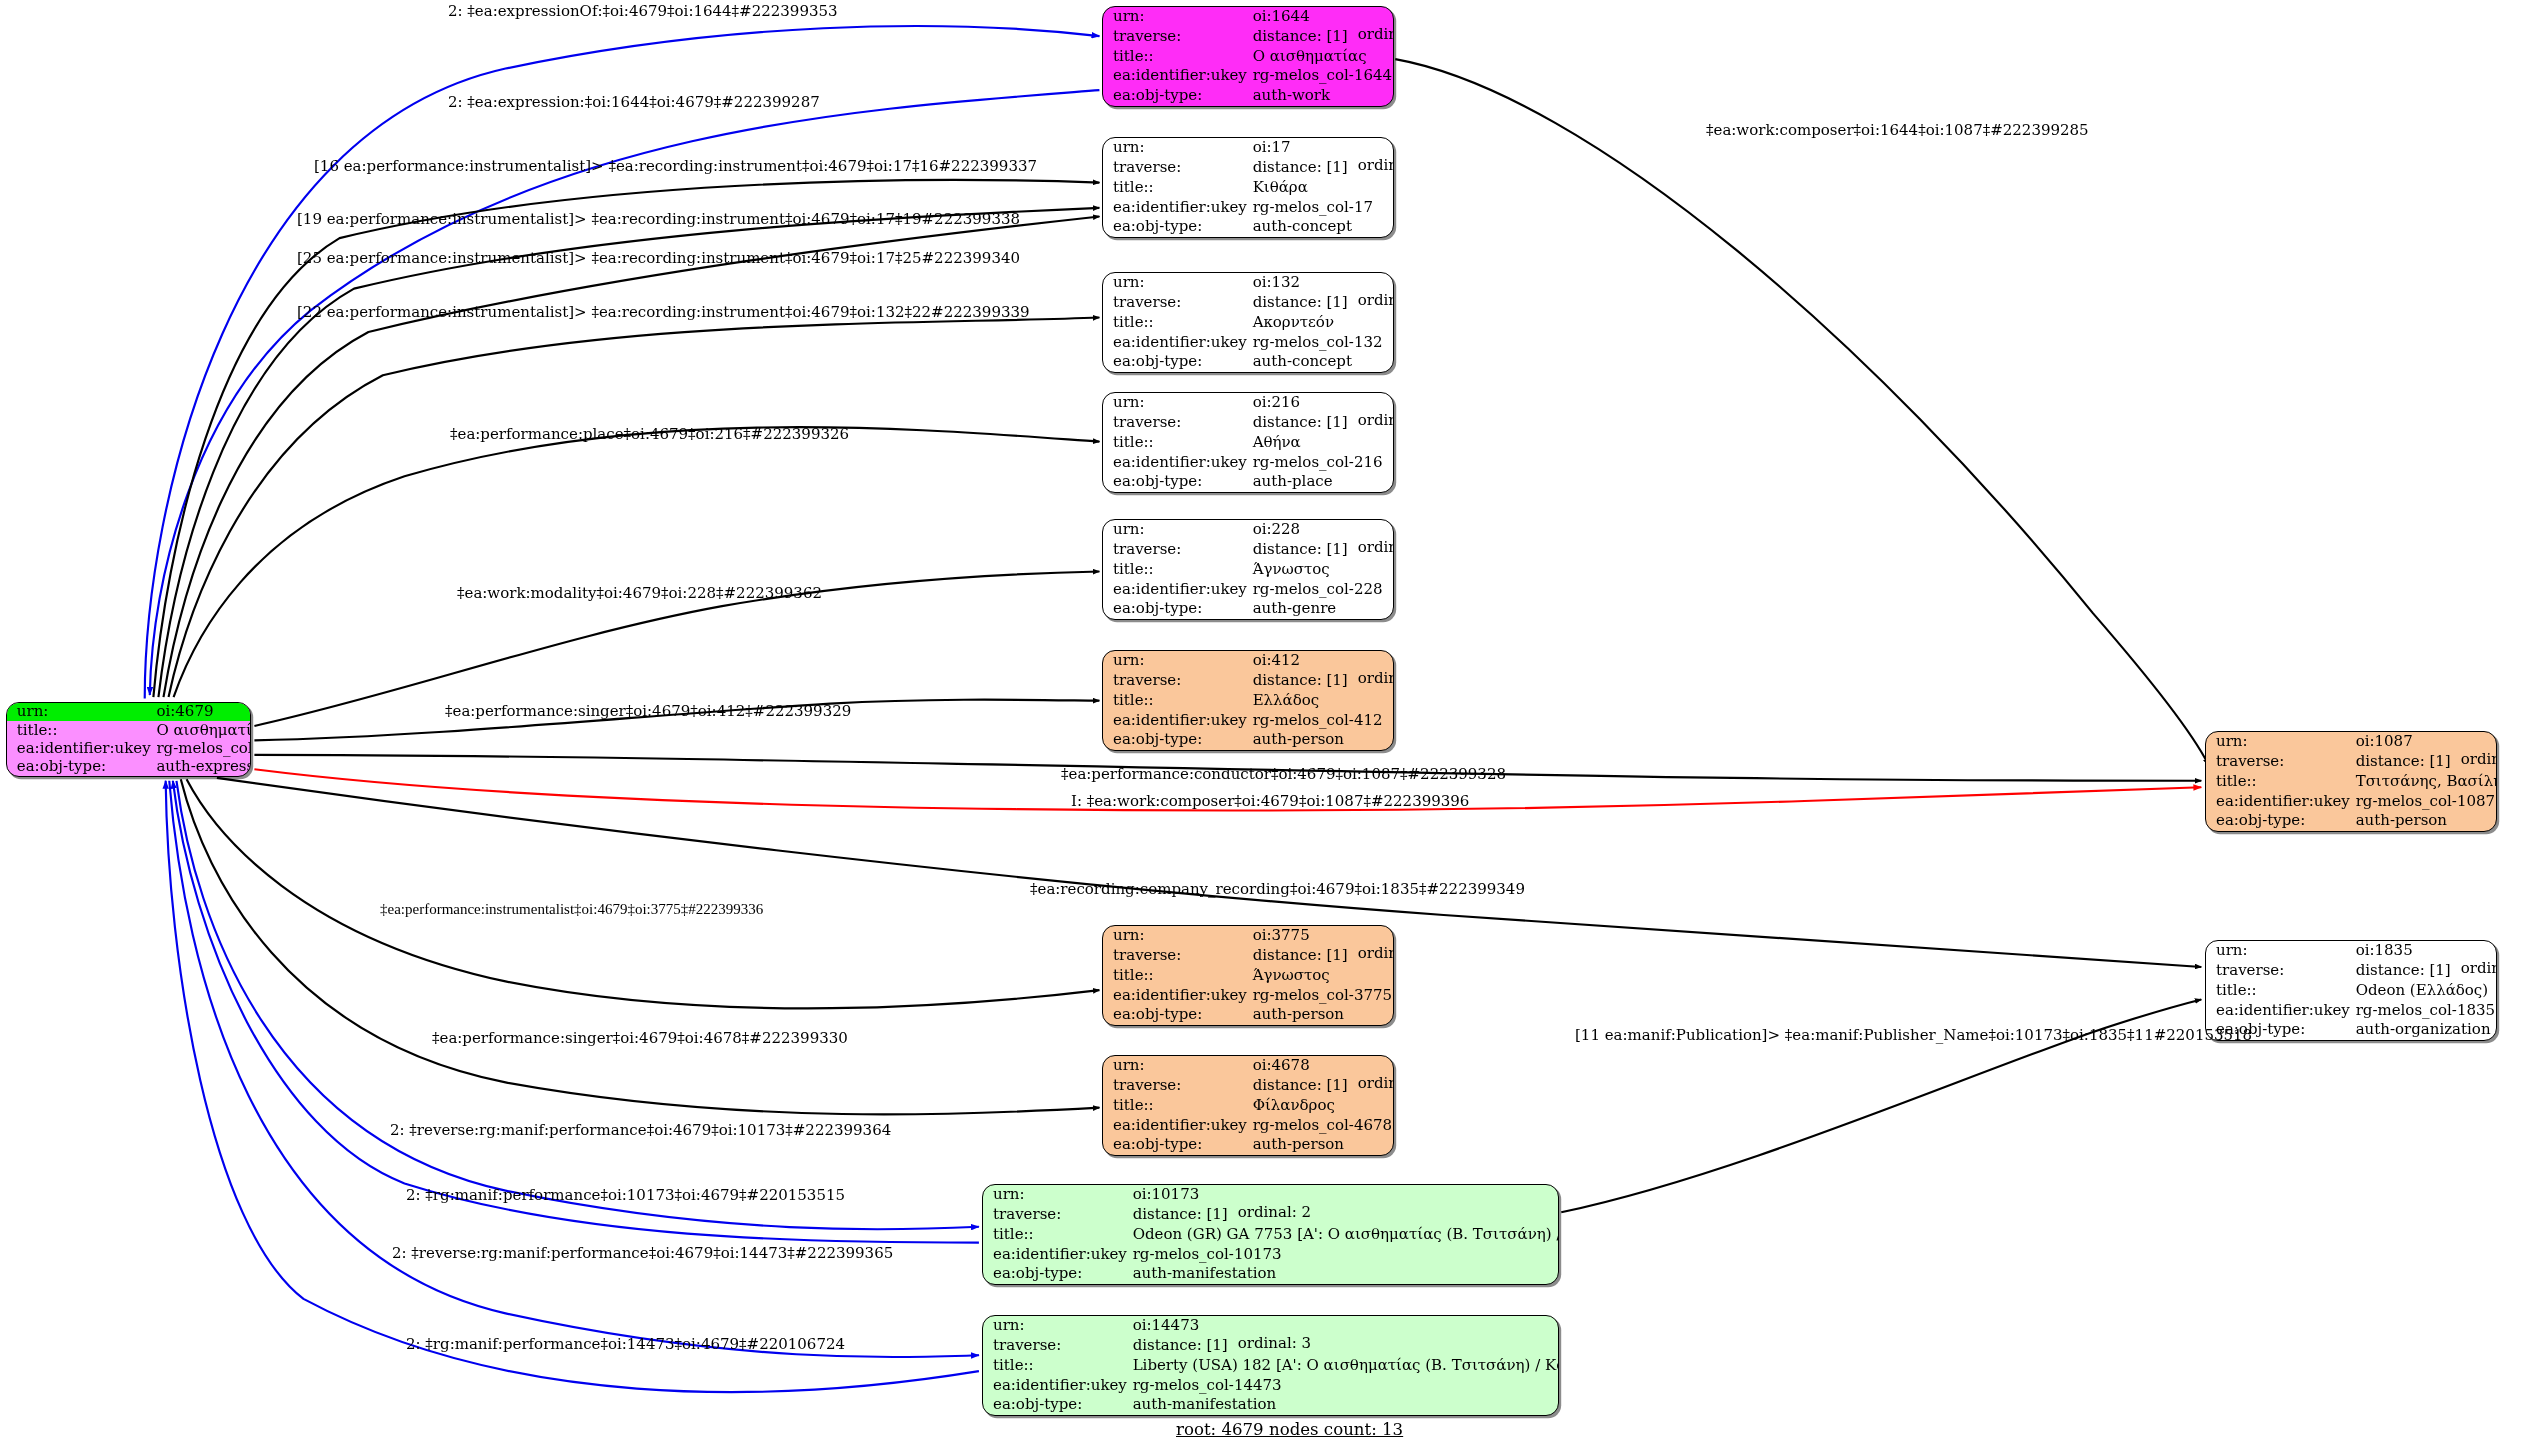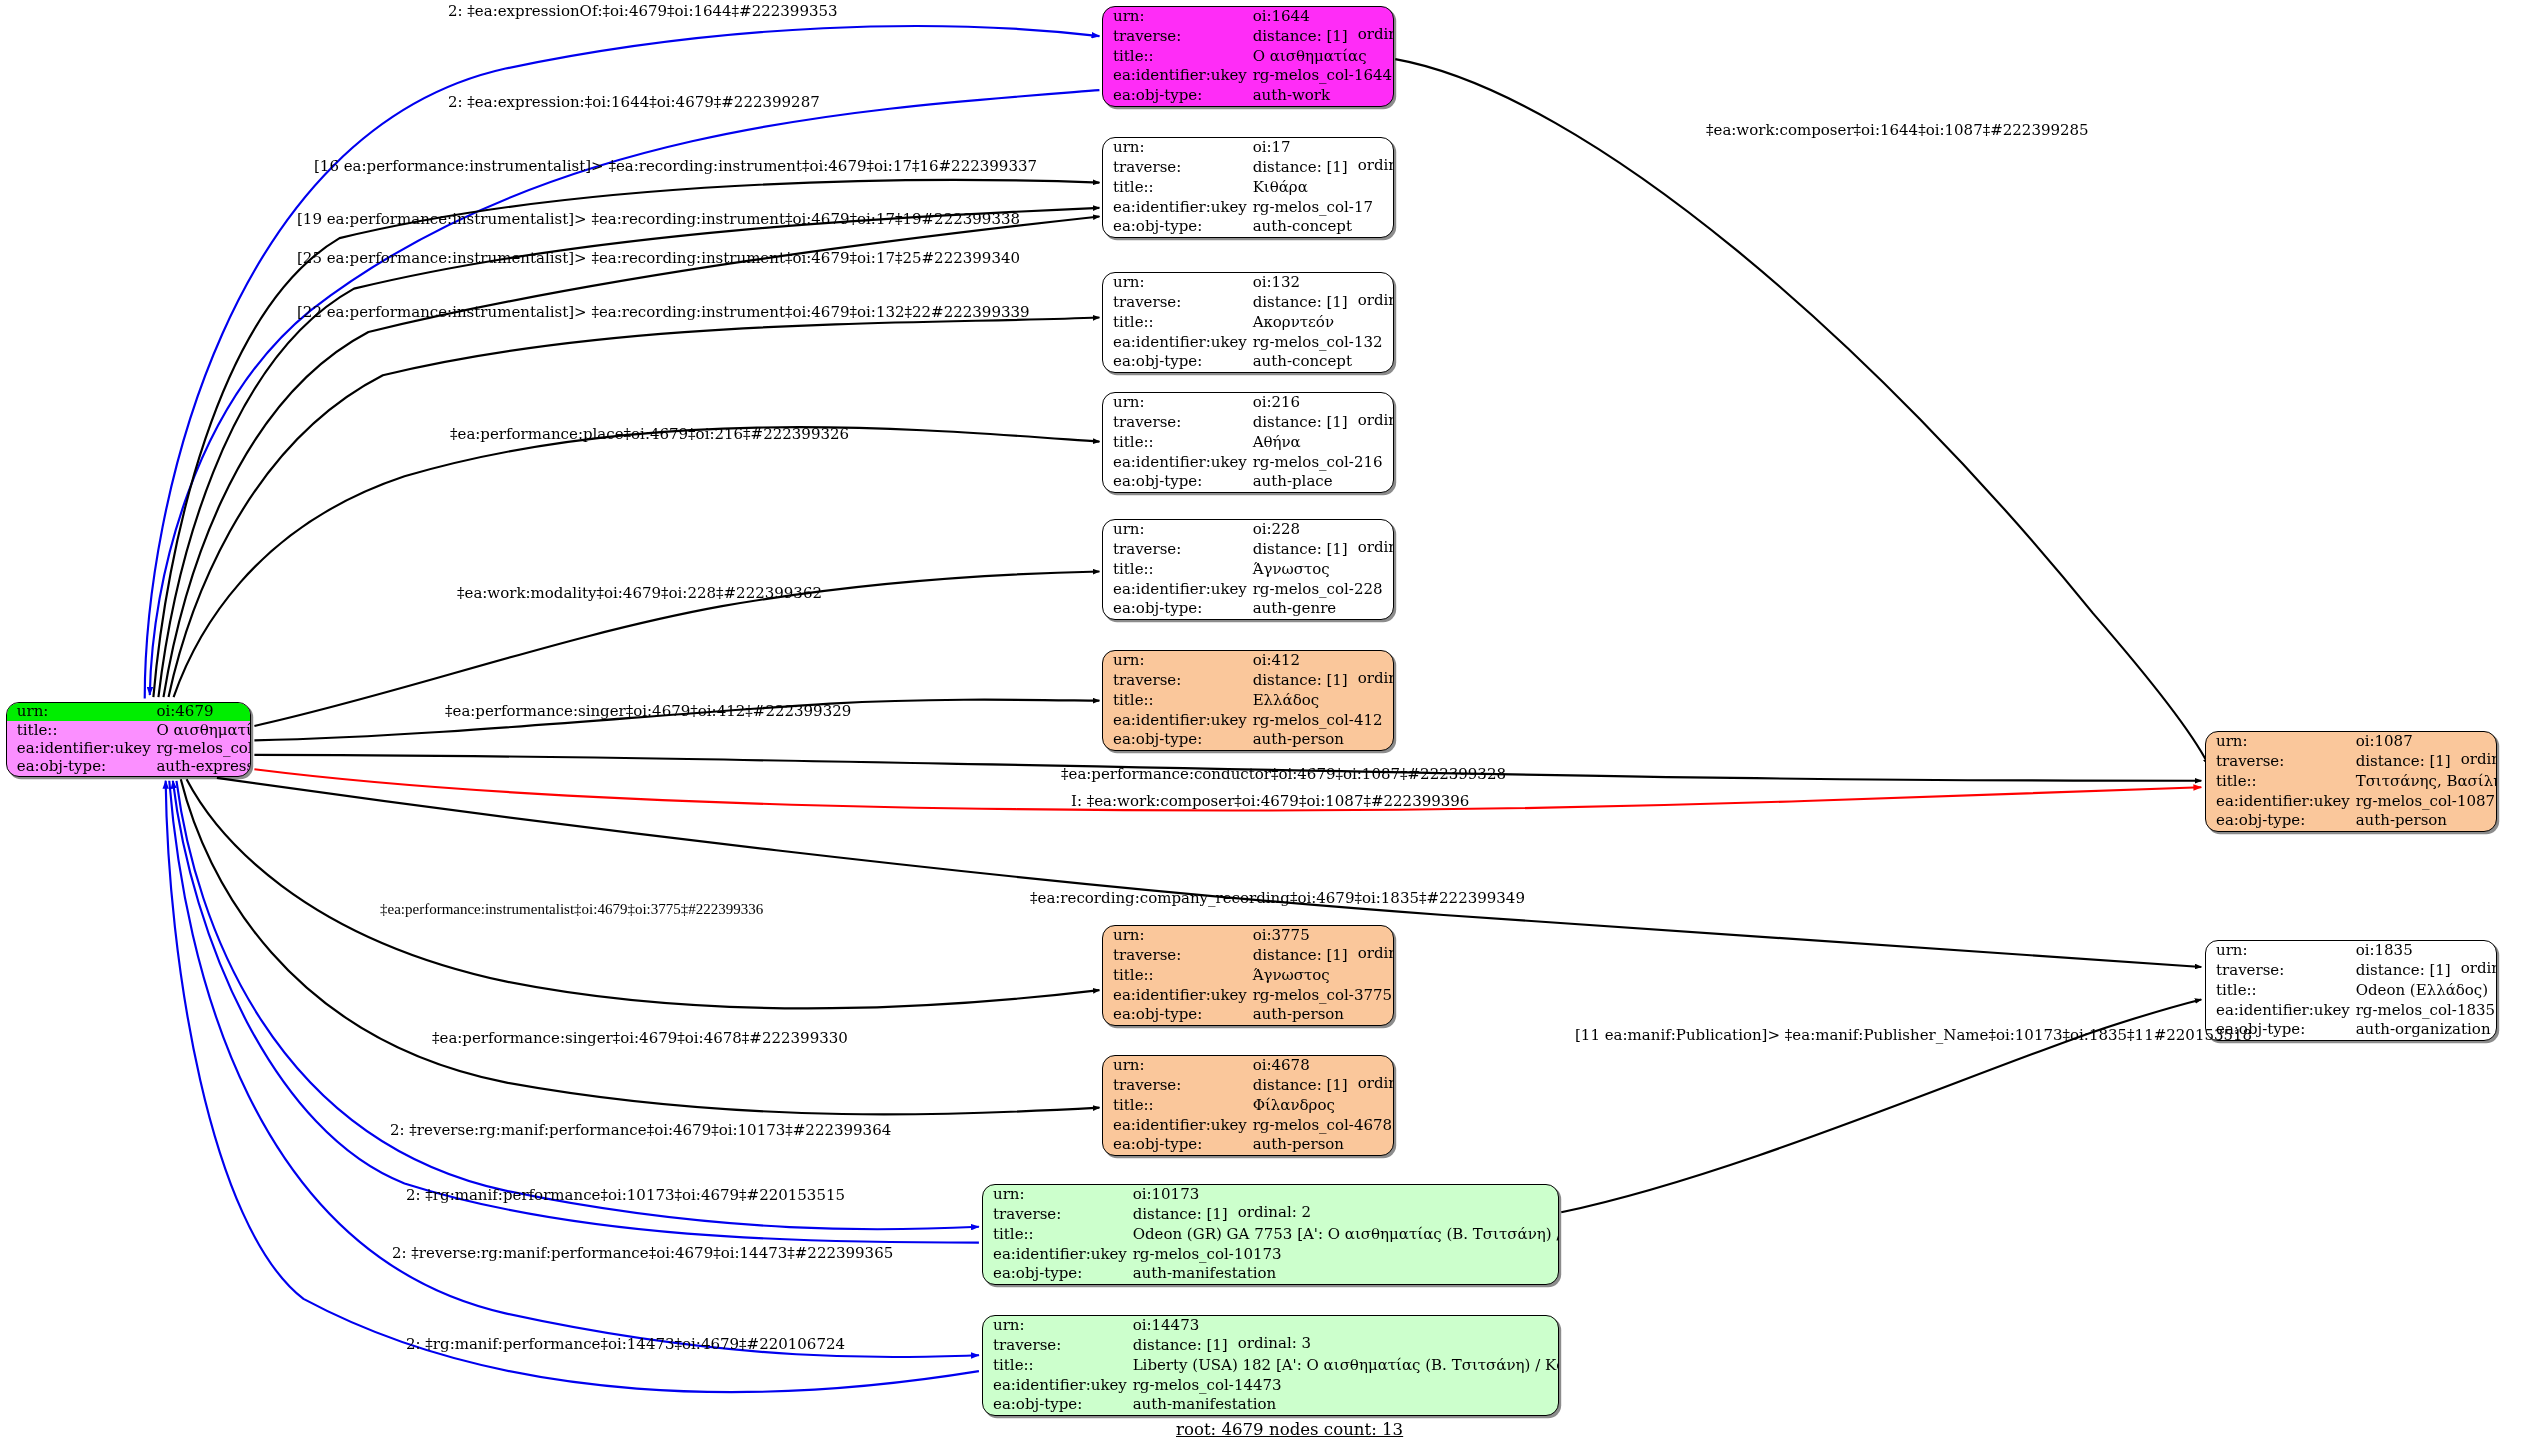--- a/index.html
+++ b/index.html
@@ -422,21 +422,21 @@
       <div class="elabel" style="left: 448px; top: 95px;">2: ‡ea:expression:‡oi:1644‡oi:4679‡#222399287</div>
       <div class="elabel" style="left: 314px; top: 159px;">[16 ea:performance:instrumentalist]&gt; ‡ea:recording:instrument‡oi:4679‡oi:17‡16#222399337</div>
       <div class="elabel" style="left: 297px; top: 212px; text-align: right;">[19 ea:performance:instrumentalist]&gt; ‡ea:recording:instrument‡oi:4679‡oi:17‡19#222399338</div>
       <div class="elabel" style="left: 297px; top: 251px;">[25 ea:performance:instrumentalist]&gt; ‡ea:recording:instrument‡oi:4679‡oi:17‡25#222399340</div>
       <div class="elabel" style="left: 297px; top: 305px;">[22 ea:performance:instrumentalist]&gt; ‡ea:recording:instrument‡oi:4679‡oi:132‡22#222399339</div>
       <div class="elabel" style="left: 450px; top: 427px;">‡ea:performance:place‡oi:4679‡oi:216‡#222399326</div>
       <div class="elabel" style="left: 457px; top: 586px;">‡ea:work:modality‡oi:4679‡oi:228‡#222399362</div>
       <div class="elabel" style="left: 445px; top: 704px;">‡ea:performance:singer‡oi:4679‡oi:412‡#222399329</div>
       <div class="elabel" style="left: 1061px; top: 767px;">‡ea:performance:conductor‡oi:4679‡oi:1087‡#222399328</div>
       <div class="elabel" style="left: 1071px; top: 794px;">I: ‡ea:work:composer‡oi:4679‡oi:1087‡#222399396</div>
-      <div class="elabel" style="left: 1030px; top: 882px; margin-top: 9px;">‡ea:recording:company_recording‡oi:4679‡oi:1835‡#222399349</div>
+      <div class="elabel" style="left: 1030px; top: 882px;">‡ea:recording:company_recording‡oi:4679‡oi:1835‡#222399349</div>
       <div class="elabel" style="left: 380px; top: 902px; font-family: Liberation Serif, serif;">‡ea:performance:instrumentalist‡oi:4679‡oi:3775‡#222399336</div>
       <div class="elabel" style="left: 432px; top: 1031px;">‡ea:performance:singer‡oi:4679‡oi:4678‡#222399330</div>
       <div class="elabel" style="left: 390px; top: 1123px;">2: ‡reverse:rg:manif:performance‡oi:4679‡oi:10173‡#222399364</div>
       <div class="elabel" style="left: 406px; top: 1188px;">2: ‡rg:manif:performance‡oi:10173‡oi:4679‡#220153515</div>
       <div class="elabel" style="left: 392px; top: 1246px;">2: ‡reverse:rg:manif:performance‡oi:4679‡oi:14473‡#222399365</div>
       <div class="elabel" style="left: 406px; top: 1337px;">2: ‡rg:manif:performance‡oi:14473‡oi:4679‡#220106724</div>
       <div class="elabel" style="left: 1706px; top: 123px;">‡ea:work:composer‡oi:1644‡oi:1087‡#222399285</div>
       <div class="elabel" style="left: 1575px; top: 1028px;">[11 ea:manif:Publication]&gt; ‡ea:manif:Publisher_Name‡oi:10173‡oi:1835‡11#220153518</div>
     </div>
 

